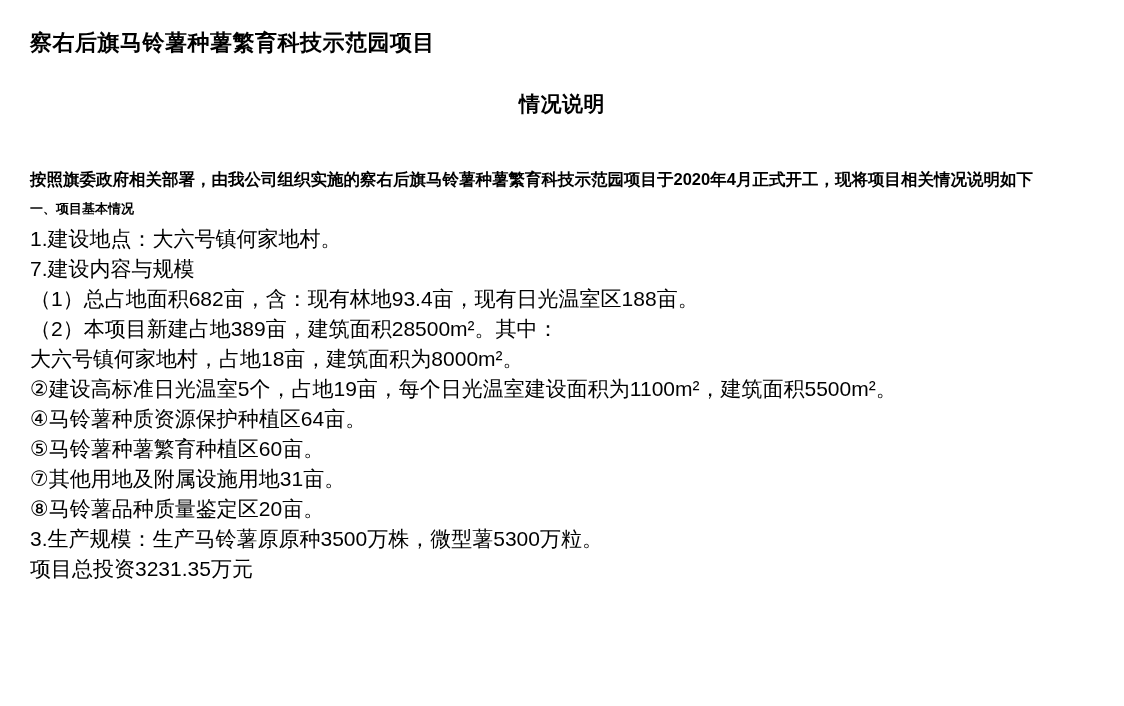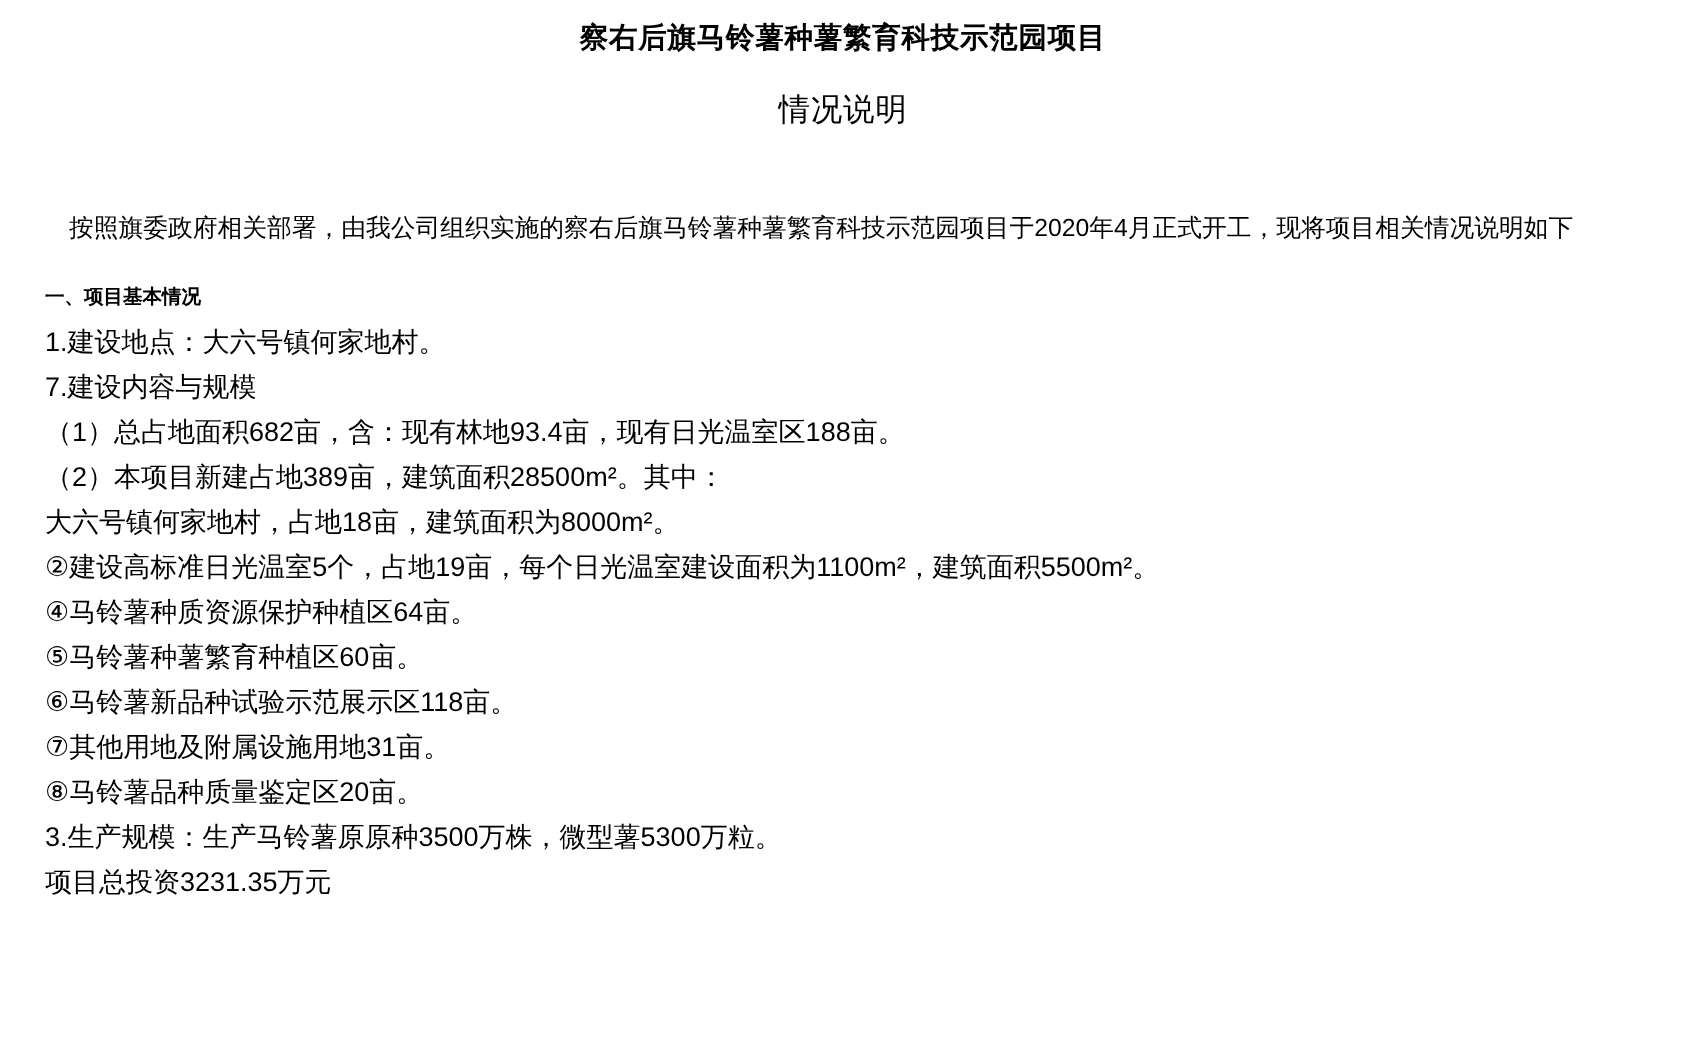--- a/index.html
+++ b/index.html
@@ -15,50 +15,49 @@
     overflow: hidden;
   }
   .page {
     position: relative;
     width: 1124px;
     height: 706px;
     box-sizing: border-box;
     padding: 0 30px;
   }
   .doc-title {
-    text-align: center;
-    font-size: 19px;
+    font-size: 22px;
     font-weight: bold;
     line-height: 1.0;
     margin: 0;
-    padding-top: 16px;
+    padding-top: 32px;
     letter-spacing: 0.5px;
   }
   .doc-title-line2 {
     text-align: center;
     font-size: 21px;
-    font-weight: normal;
-    margin: 4px;
+    font-weight: bold;
+    margin: 16px;
     padding-top: 20px;
     letter-spacing: 0.5px;
   }
   .body-block {
     padding-top: 30px;
   }
   p.para {
     margin: 0;
-    font-size: 18px;
+    font-size: 21px;
     line-height: 30px;
     white-space: nowrap;
   }
   p.lead {
-    margin: 16px;
+    margin: 0;
     font-size: 16.5px;
     line-height: 30px;
-    font-weight: normal;
+    font-weight: bold;
     white-space: nowrap;
   }
   p.section {
     margin: 0;
     font-size: 13px;
     line-height: 30px;
     font-weight: bold;
   }
 </style>
 </head>
@@ -74,20 +73,19 @@
     <p class="section">一、项目基本情况</p>
 
     <p class="para">1.建设地点：大六号镇何家地村。</p>
     <p class="para">7.建设内容与规模</p>
     <p class="para">（1）总占地面积682亩，含：现有林地93.4亩，现有日光温室区188亩。</p>
     <p class="para">（2）本项目新建占地389亩，建筑面积28500m²。其中：</p>
     <p class="para">大六号镇何家地村，占地18亩，建筑面积为8000m²。</p>
     <p class="para">②建设高标准日光温室5个，占地19亩，每个日光温室建设面积为1100m²，建筑面积5500m²。</p>
     <p class="para">④马铃薯种质资源保护种植区64亩。</p>
     <p class="para">⑤马铃薯种薯繁育种植区60亩。</p>
-    <p class="para">⑥马铃薯新品种试验示范展示区118亩。</p>
     <p class="para">⑦其他用地及附属设施用地31亩。</p>
     <p class="para">⑧马铃薯品种质量鉴定区20亩。</p>
     <p class="para">3.生产规模：生产马铃薯原原种3500万株，微型薯5300万粒。</p>
     <p class="para">项目总投资3231.35万元</p>
   </div>
 
 </div>
 
 </body></html>

